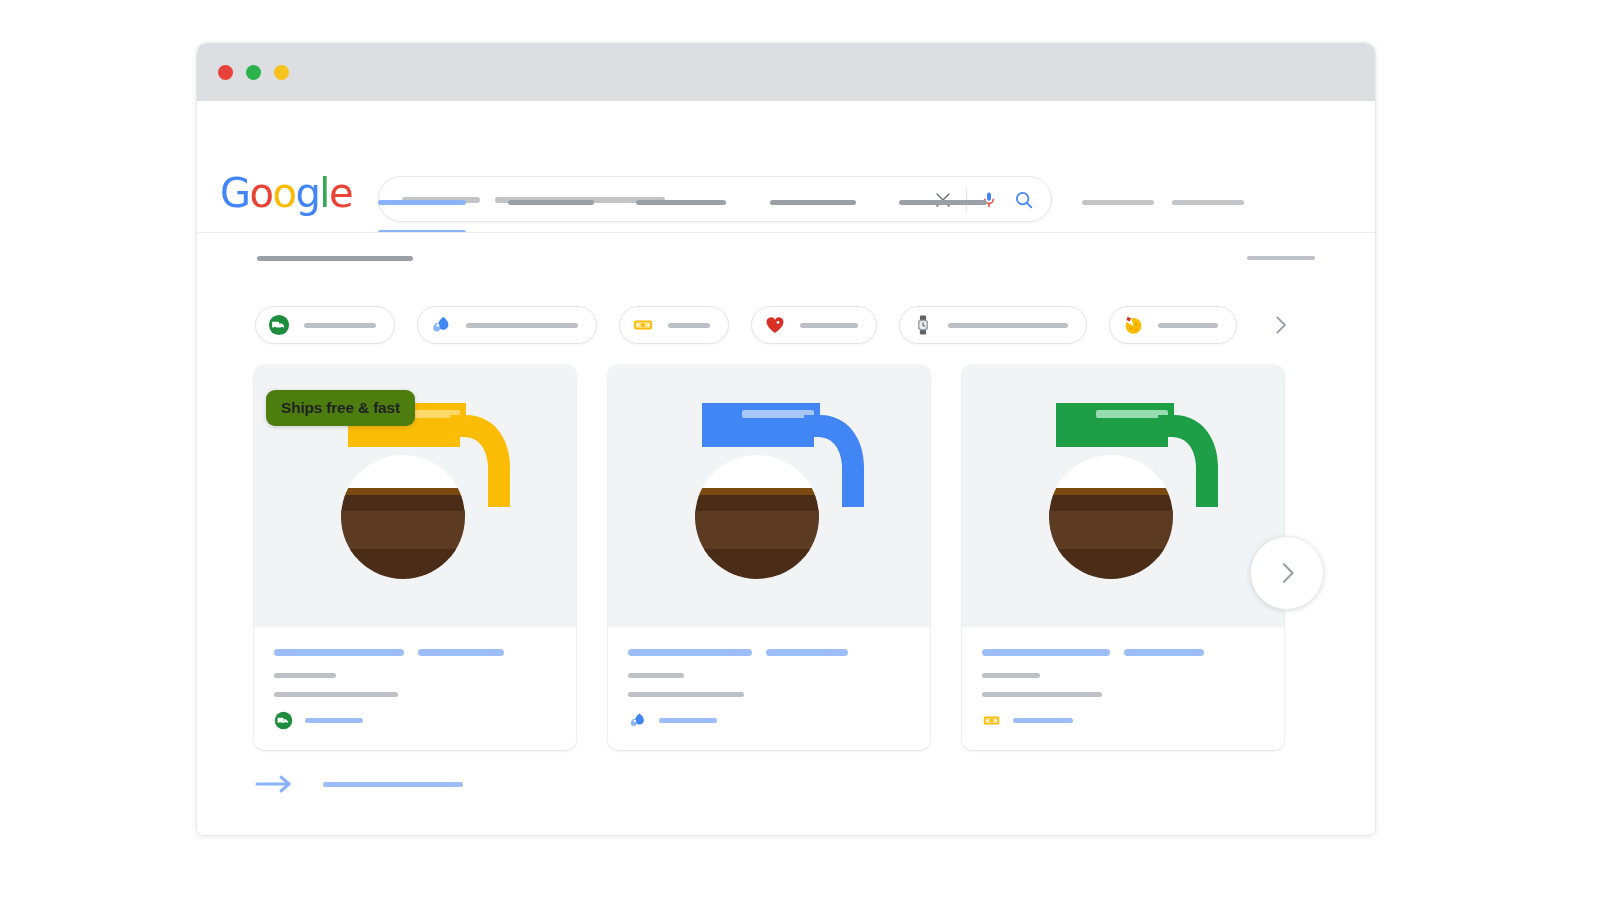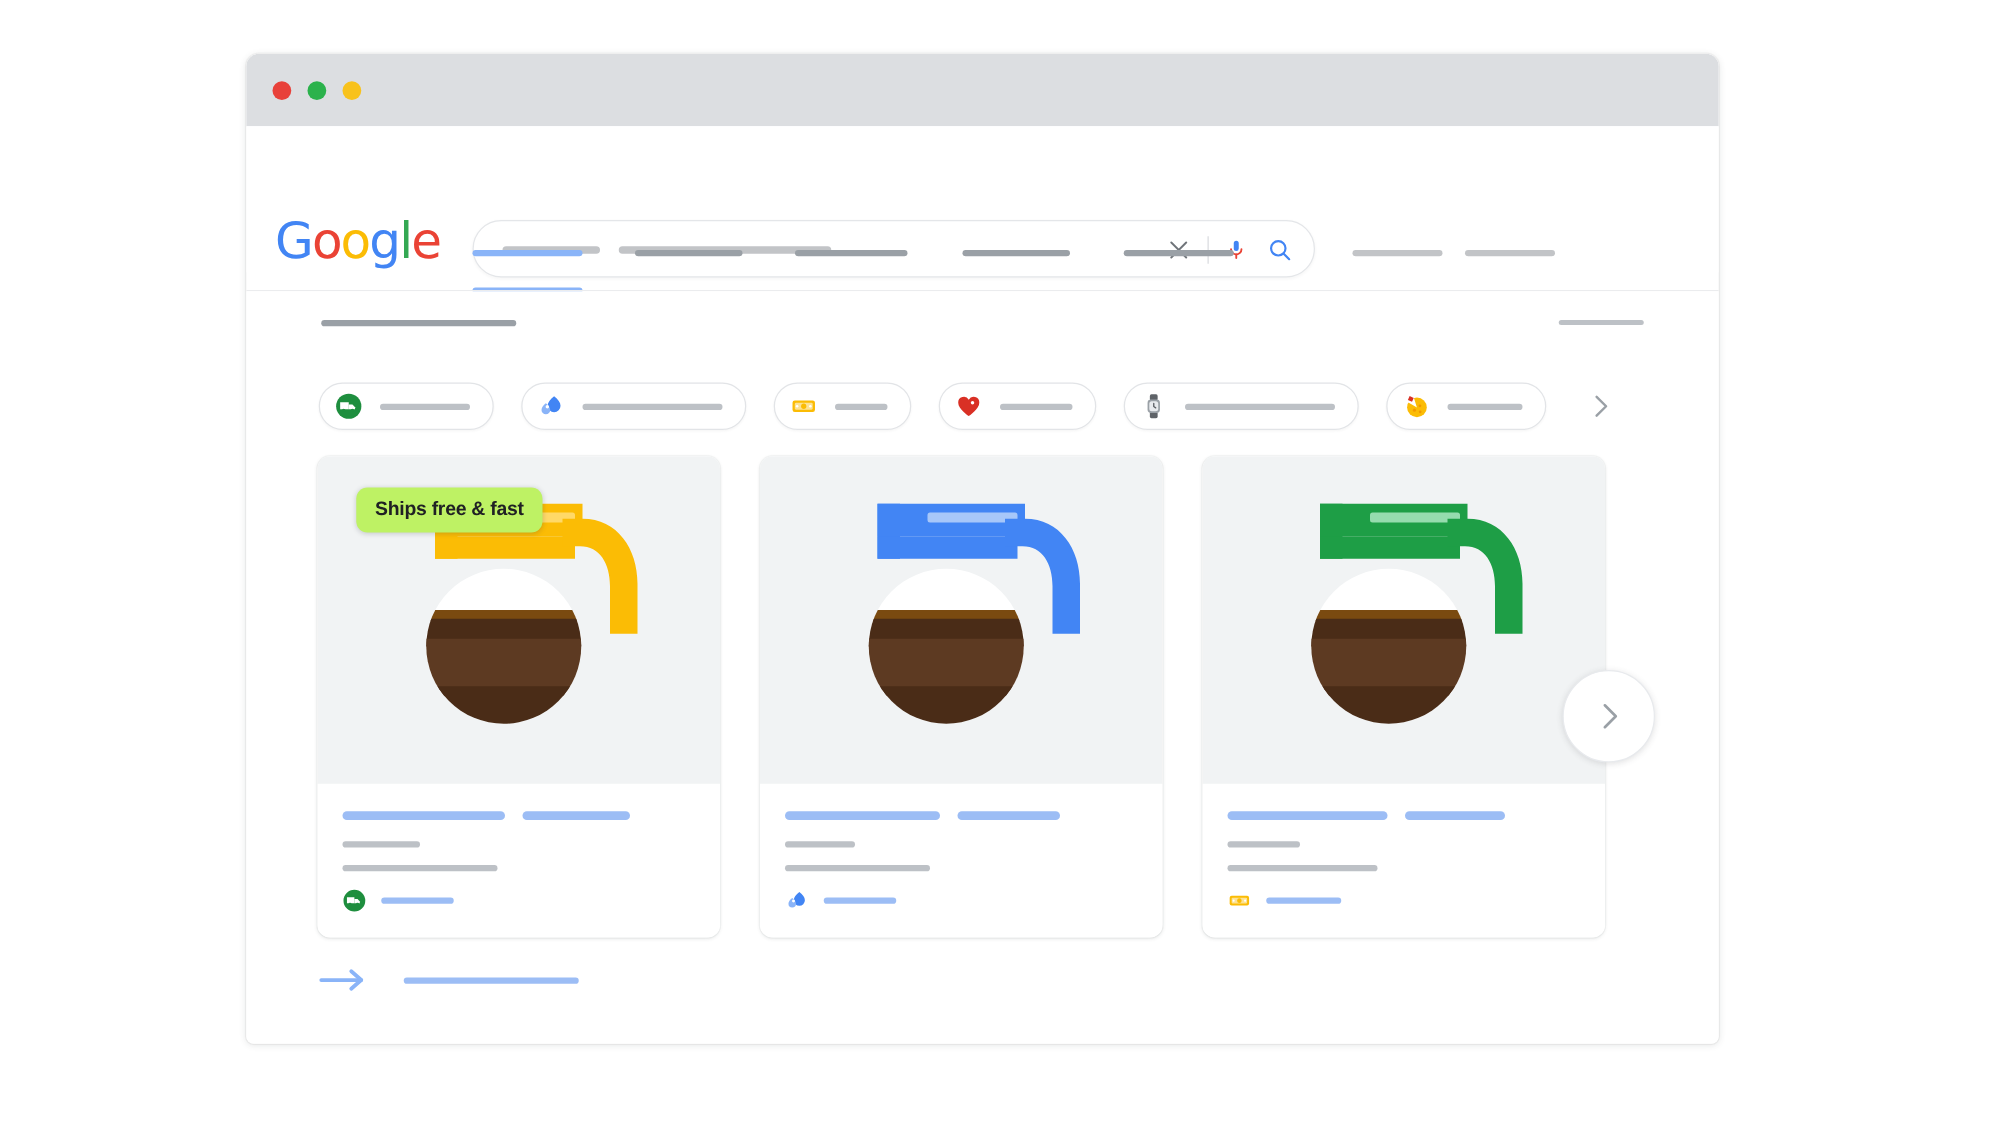--- a/index.html
+++ b/index.html
@@ -128,31 +128,30 @@
   }
   .card-media {
     position: relative;
     height: 262px;
     background: #f1f3f4;
     display: flex; align-items: center; justify-content: center;
   }
   .pot { width: 230px; height: 215px; display: block; }
   .badge {
     position: absolute; left: 12px; top: 25px;
-    background: #bef264;
+    background: #4d7c0f;
     border-radius: 9px;
     padding: 9px 15px;
     font-size: 15.5px;
     font-weight: 700;
     color: #202124;
     letter-spacing: -.2px;
     box-shadow: 0 1px 4px rgba(60,64,67,.22);
     white-space: nowrap;
     z-index: 3;
-    margin-left: 19px;
   }
   .card-body { padding: 22px 20px 20px 20px; background:#fff; }
   .row-1 { display: flex; gap: 14px; margin-bottom: 17px; }
   .bar-blue { height: 7px; border-radius: 4px; background: #9cbdf5; }
   .bar-gray { height: 5px; border-radius: 3px; background: #bdc1c6; margin-bottom: 14px; }
   .row-badge { display: flex; align-items: center; gap: 12px; margin-top: 4px; }
   .row-badge-icon { width: 19px; height: 19px; flex: 0 0 19px; }
   .row-badge-bar { height: 5px; border-radius: 3px; background: #9cbdf5; }
 
   .carousel-next {

